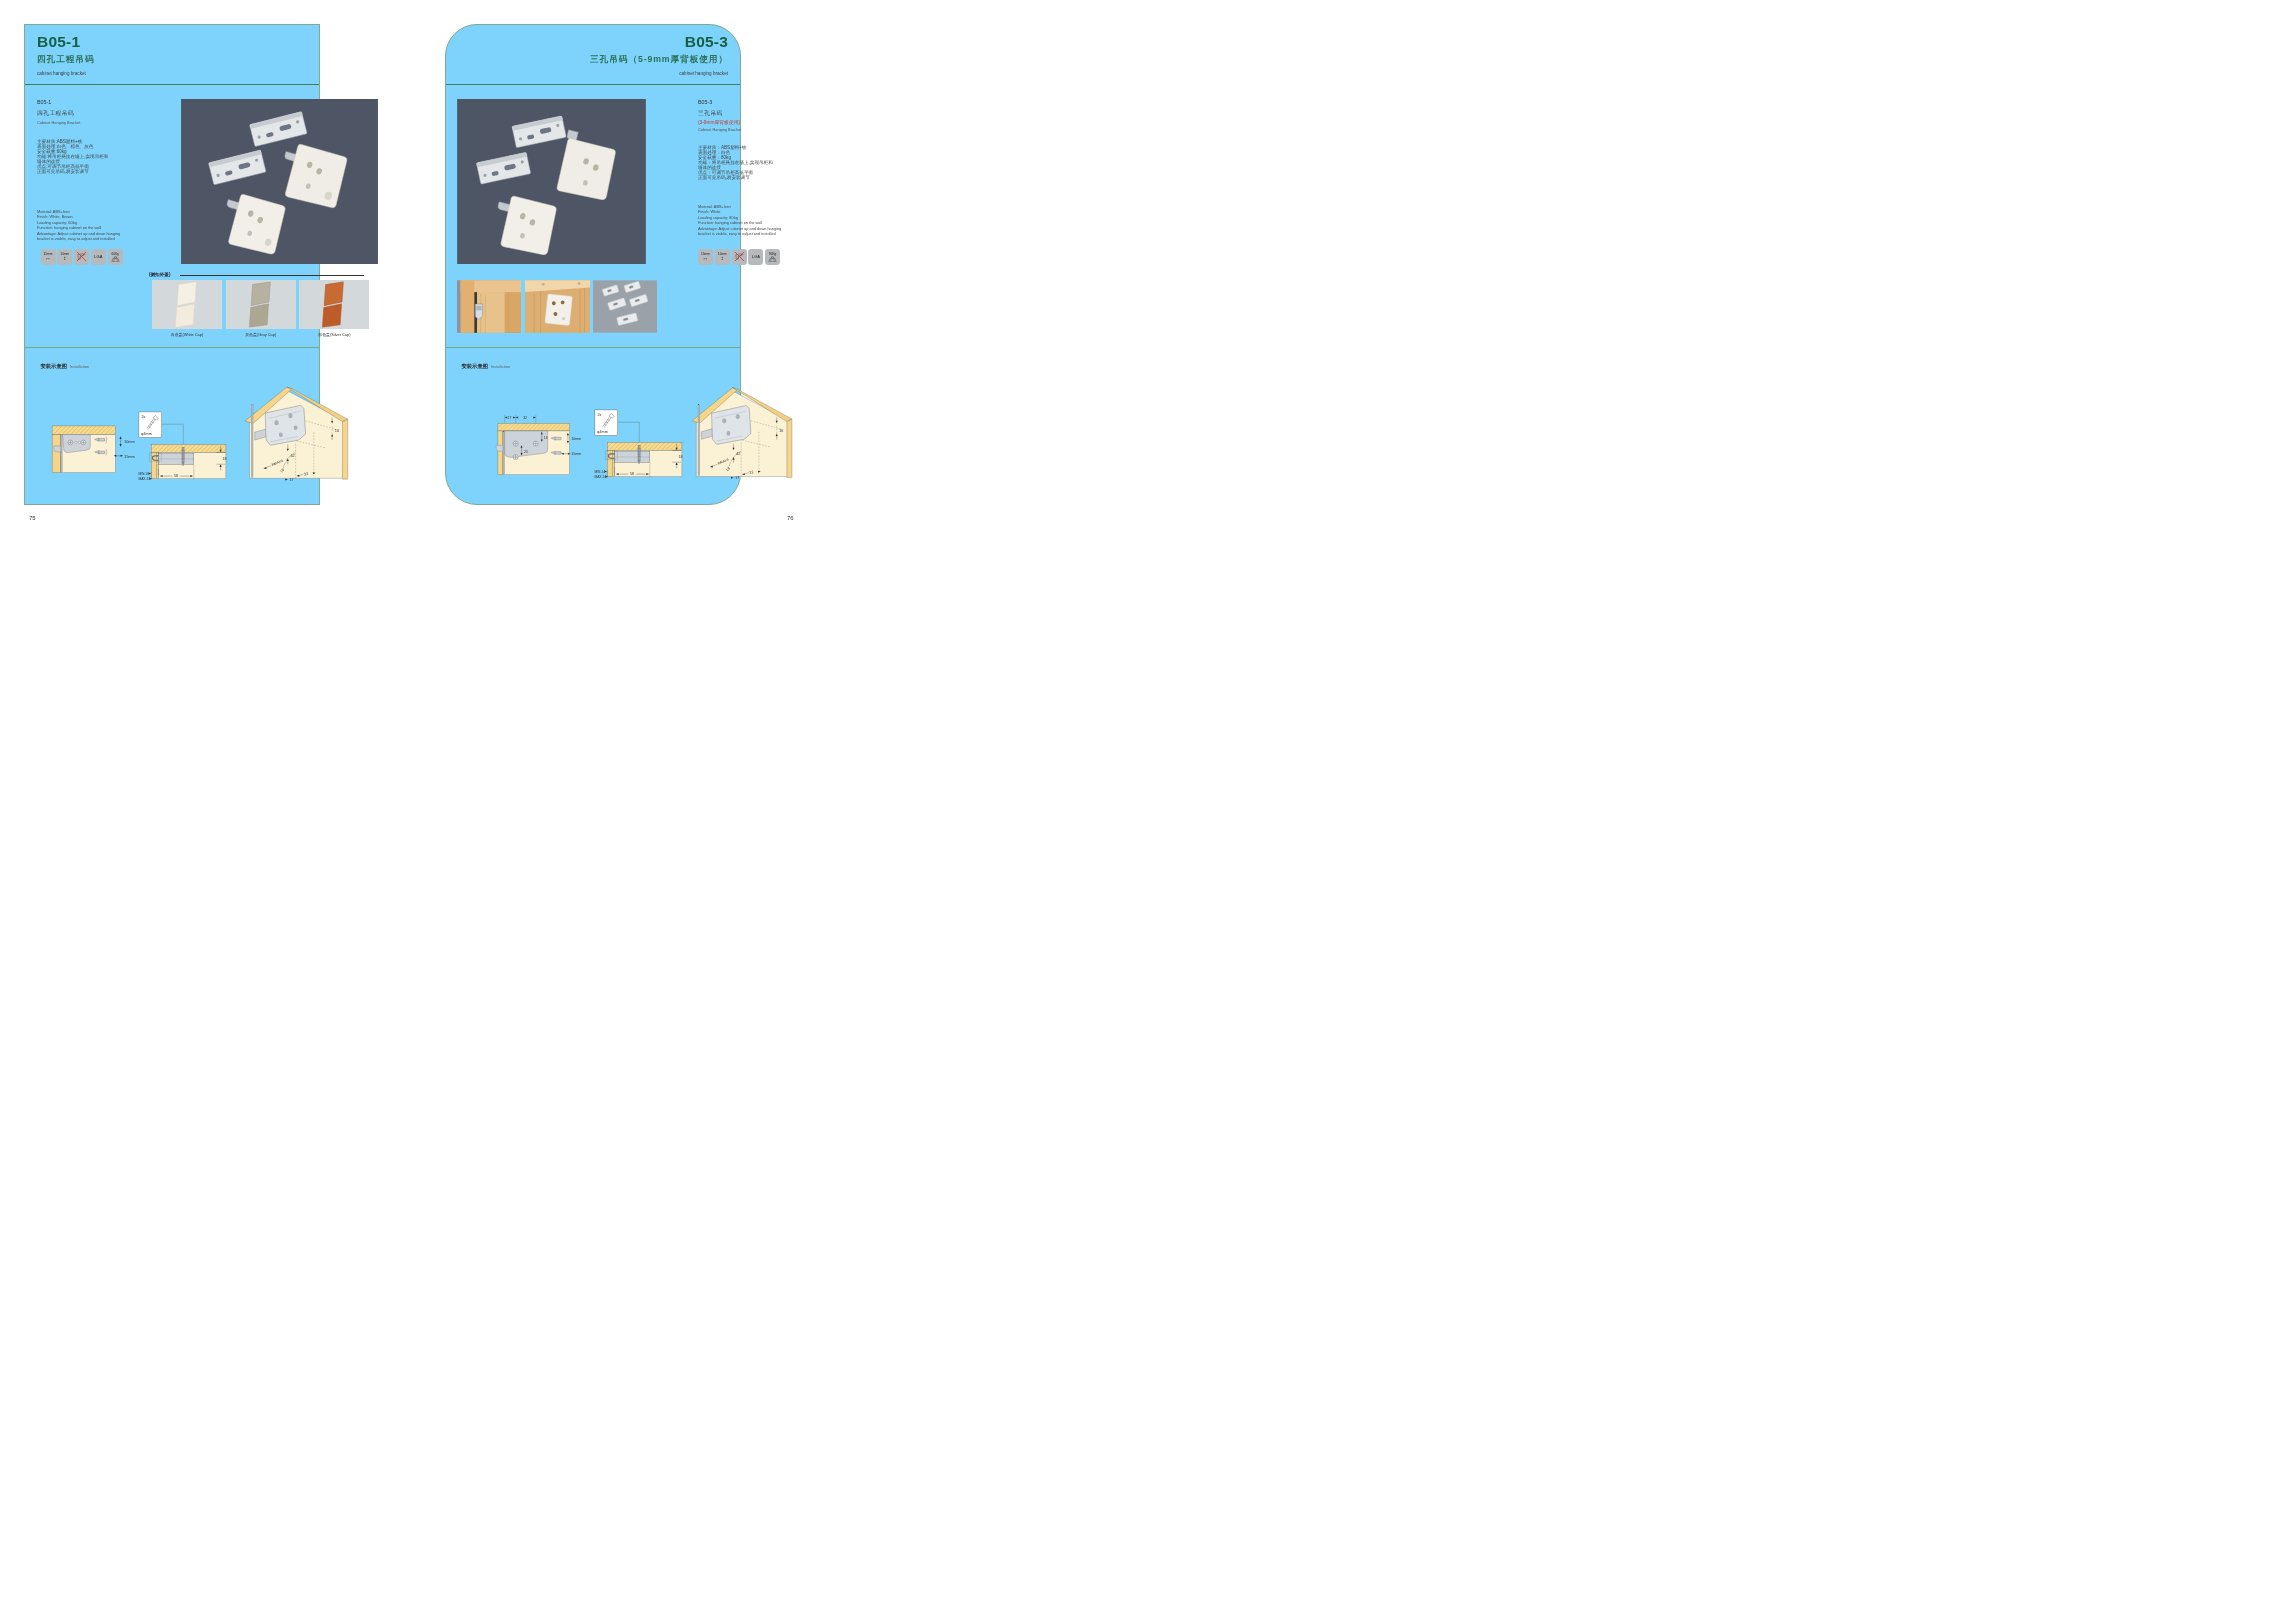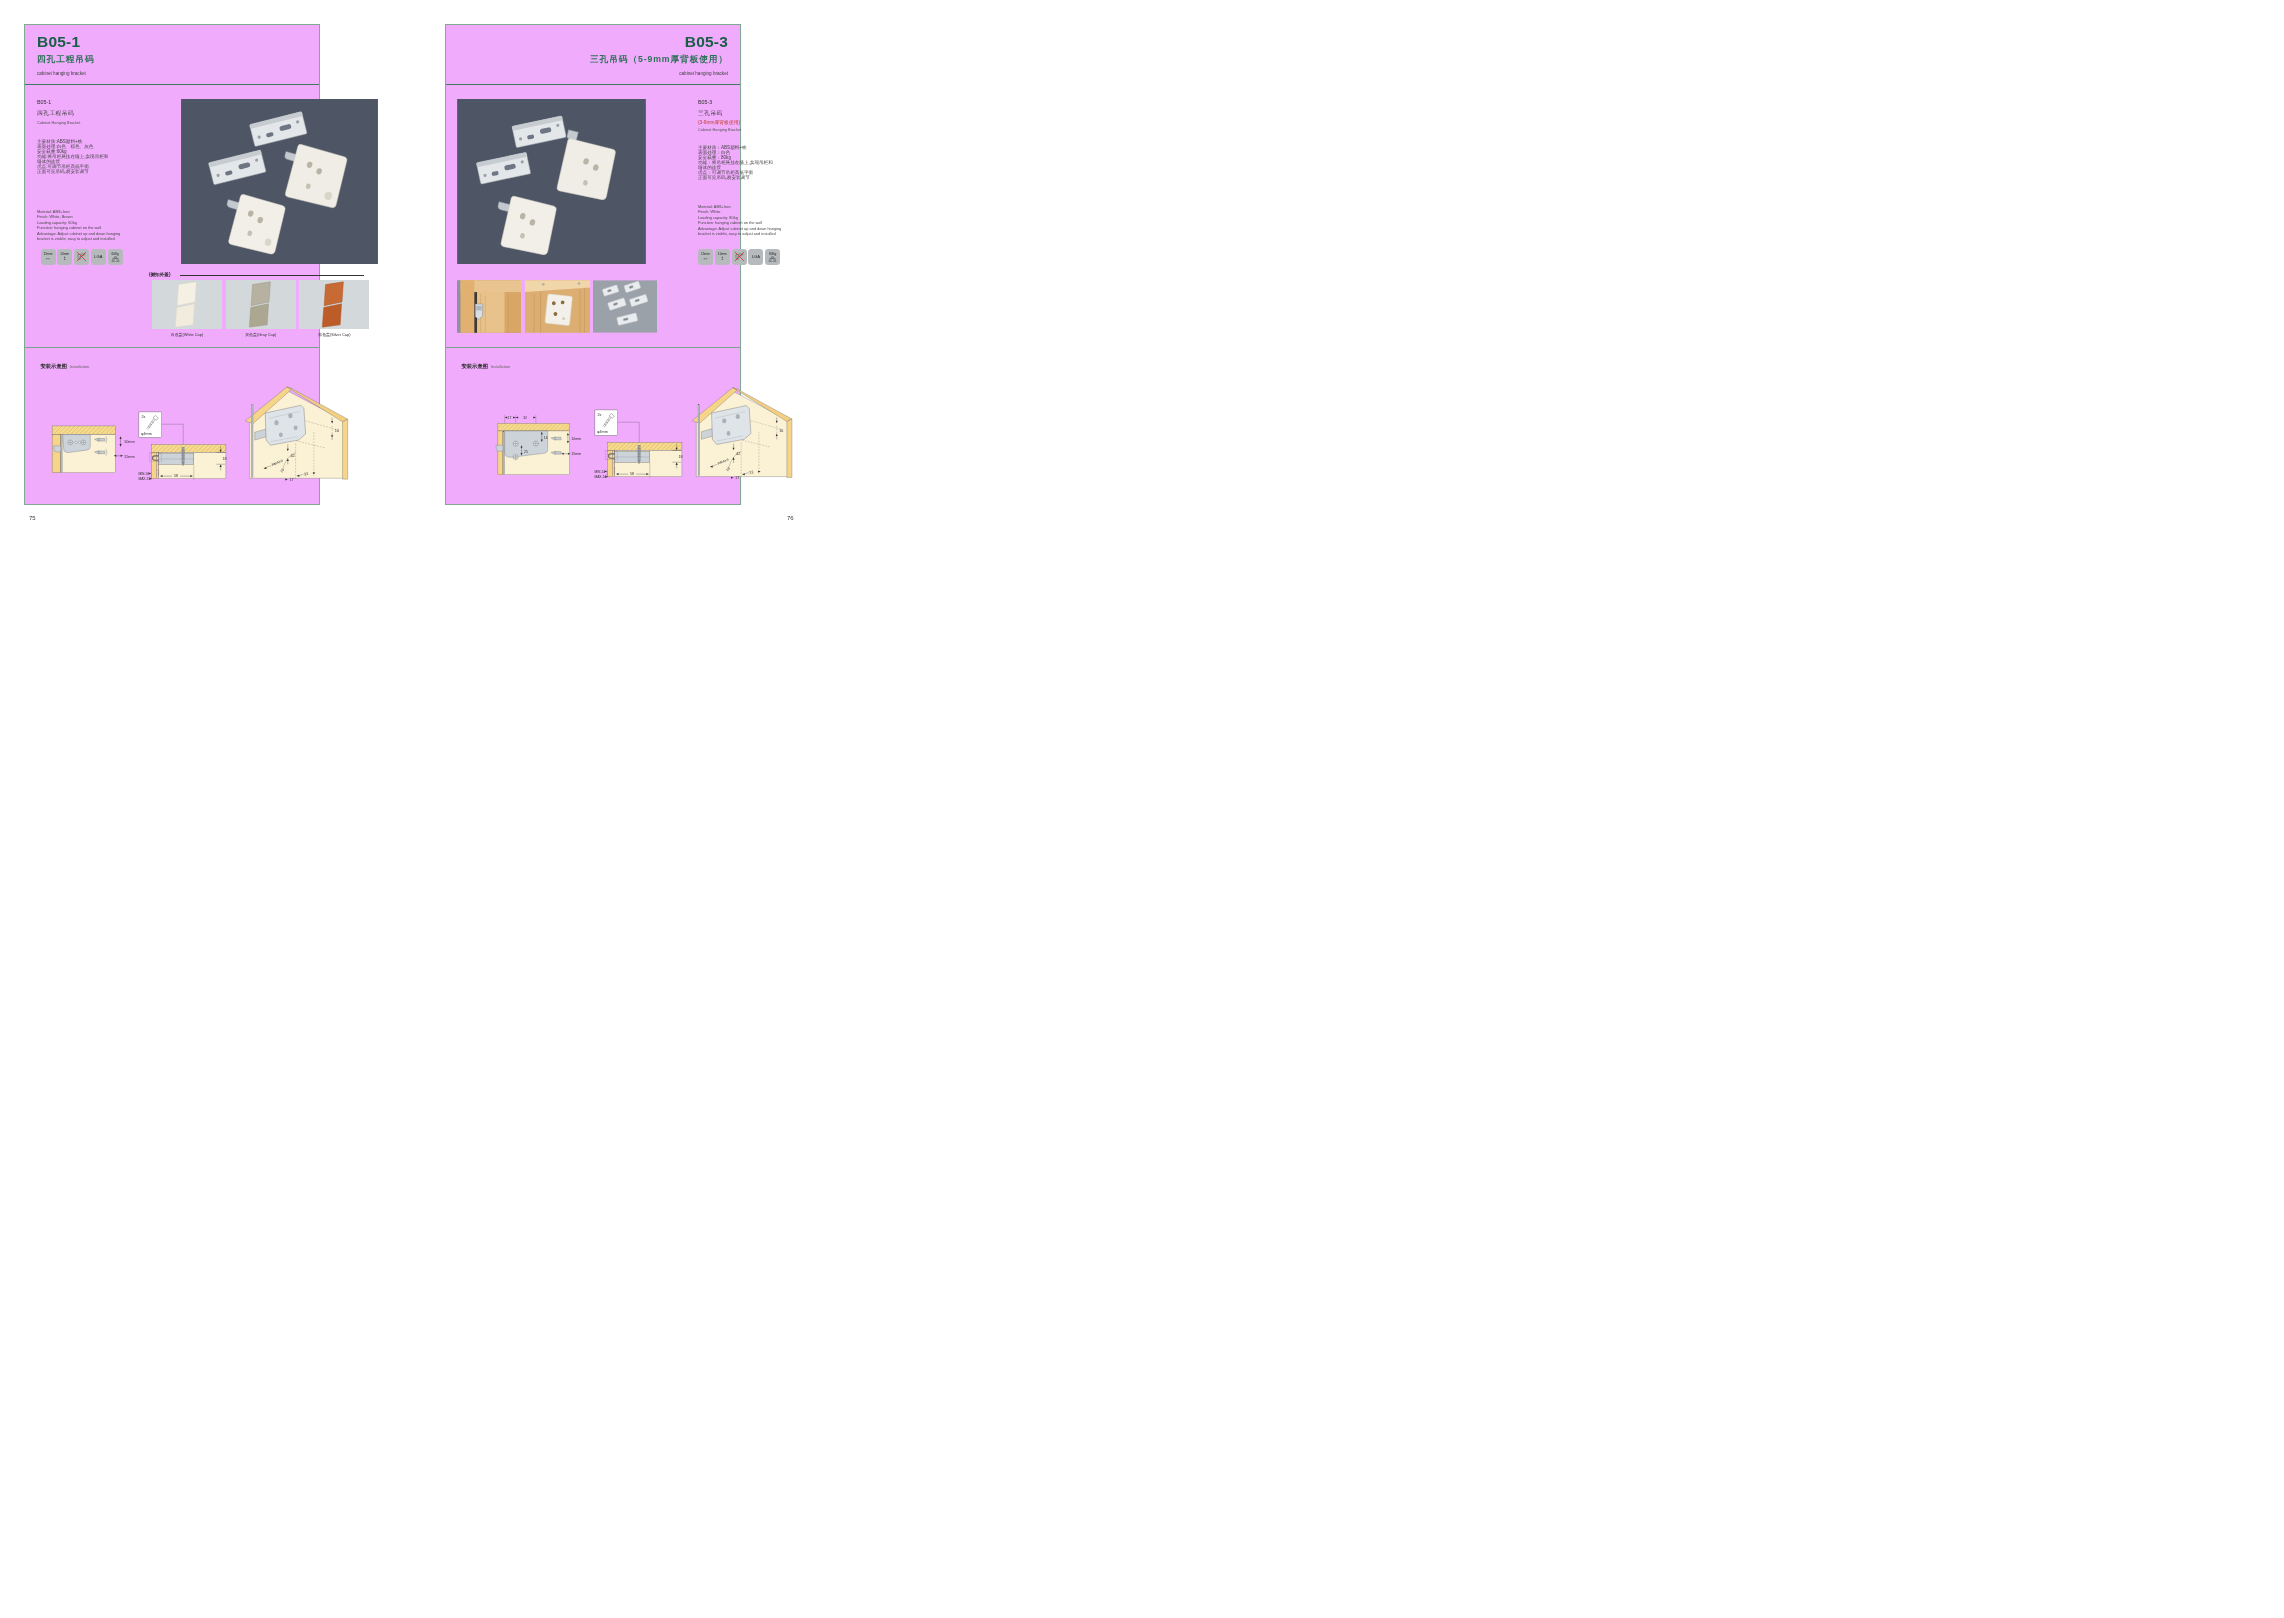--- a/index.html
+++ b/index.html
@@ -1,18 +1,18 @@
 <!DOCTYPE html>
 <html style="font-size:7.3px"><head>
 <meta charset="utf-8">
 <style>
   html,body{margin:0;padding:0;background:#fff;}
   body{width:827px;height:539px;position:relative;font-family:"Liberation Sans",sans-serif;color:#333;}
-  .pagebox{position:absolute;top:24px;width:296px;height:481px;border:0.5px solid #7fa991;background:#f0abfc;box-sizing:border-box;}
-  #lp{left:24px;} #rp{left:445px;}
+  .pagebox{position:absolute;top:24px;width:296px;height:481px;border:0.5px solid #7fa991;background:#7dd3fc;box-sizing:border-box;}
+  #lp{left:24px;} #rp{left:445px;border-radius:32px;}
   .phead{position:absolute;left:0;right:0;top:0;height:60px;border-bottom:0.5px solid #3f7c5f;padding:8.2px 12px 0;box-sizing:border-box;}
   #rp .phead{text-align:right;}
   .pcode{font-size:15.5px;font-weight:bold;color:#175e44;letter-spacing:0.2px;}
   .pcn{margin-top:3.2px;font-size:8.7px;color:#2c7156;letter-spacing:0.9px;font-weight:600;}
   .pen{margin-top:5px;font-size:4.6px;color:#3f3f3f;}
   .abs{position:absolute;}
   .icode{font-size:5.3px;color:#333;}
   .iname{margin-top:5px;font-size:5.7px;letter-spacing:0.5px;color:#3a3a3a;}
   .inote{margin-top:0.9px;font-size:4.8px;color:#c13a2c;}
   .ien{margin-top:1.8px;font-size:3.9px;color:#555;}

